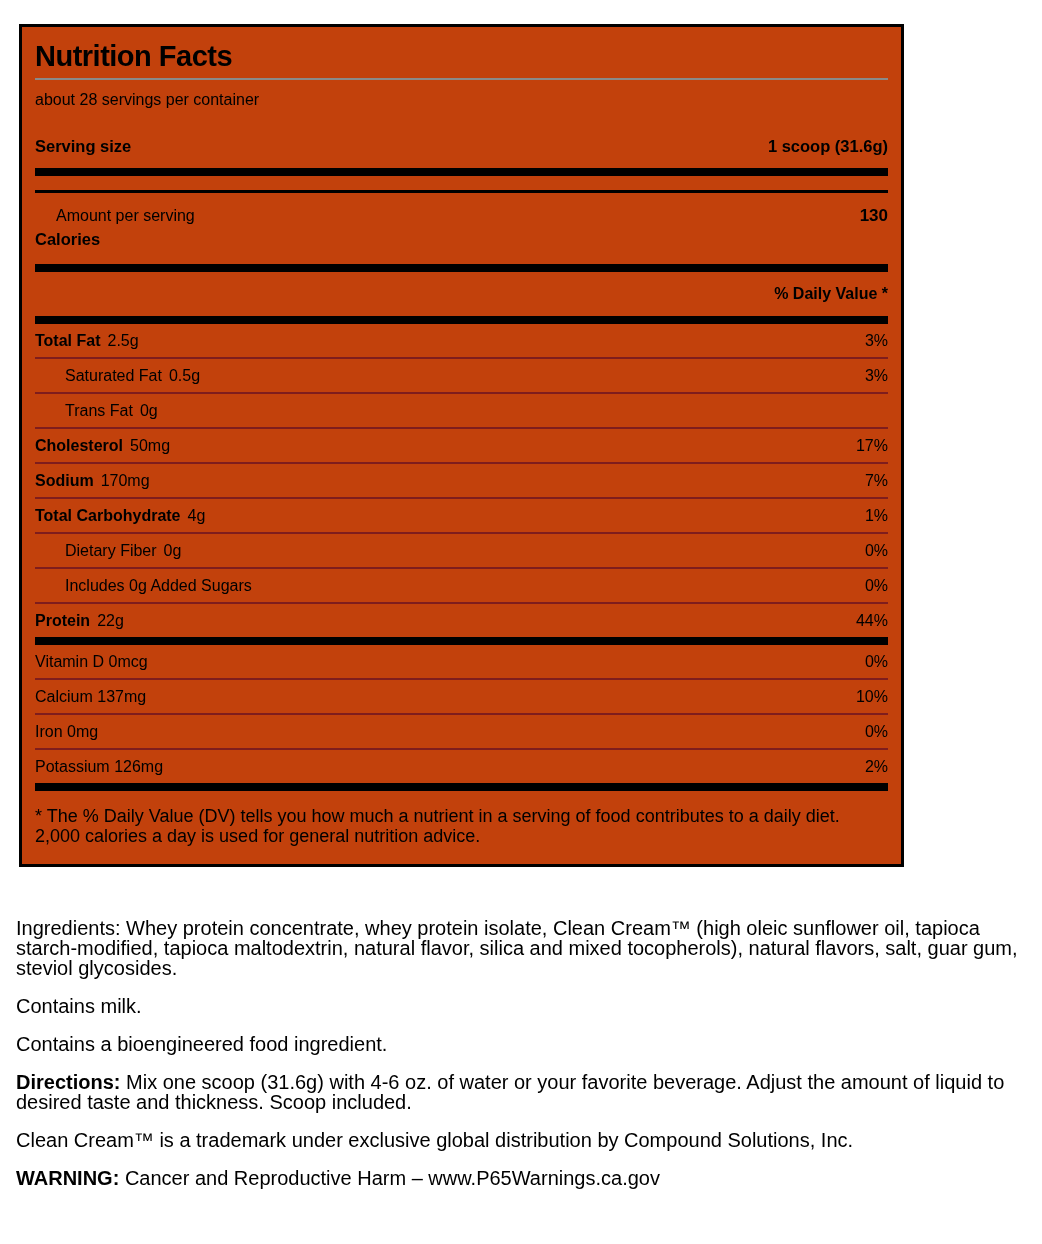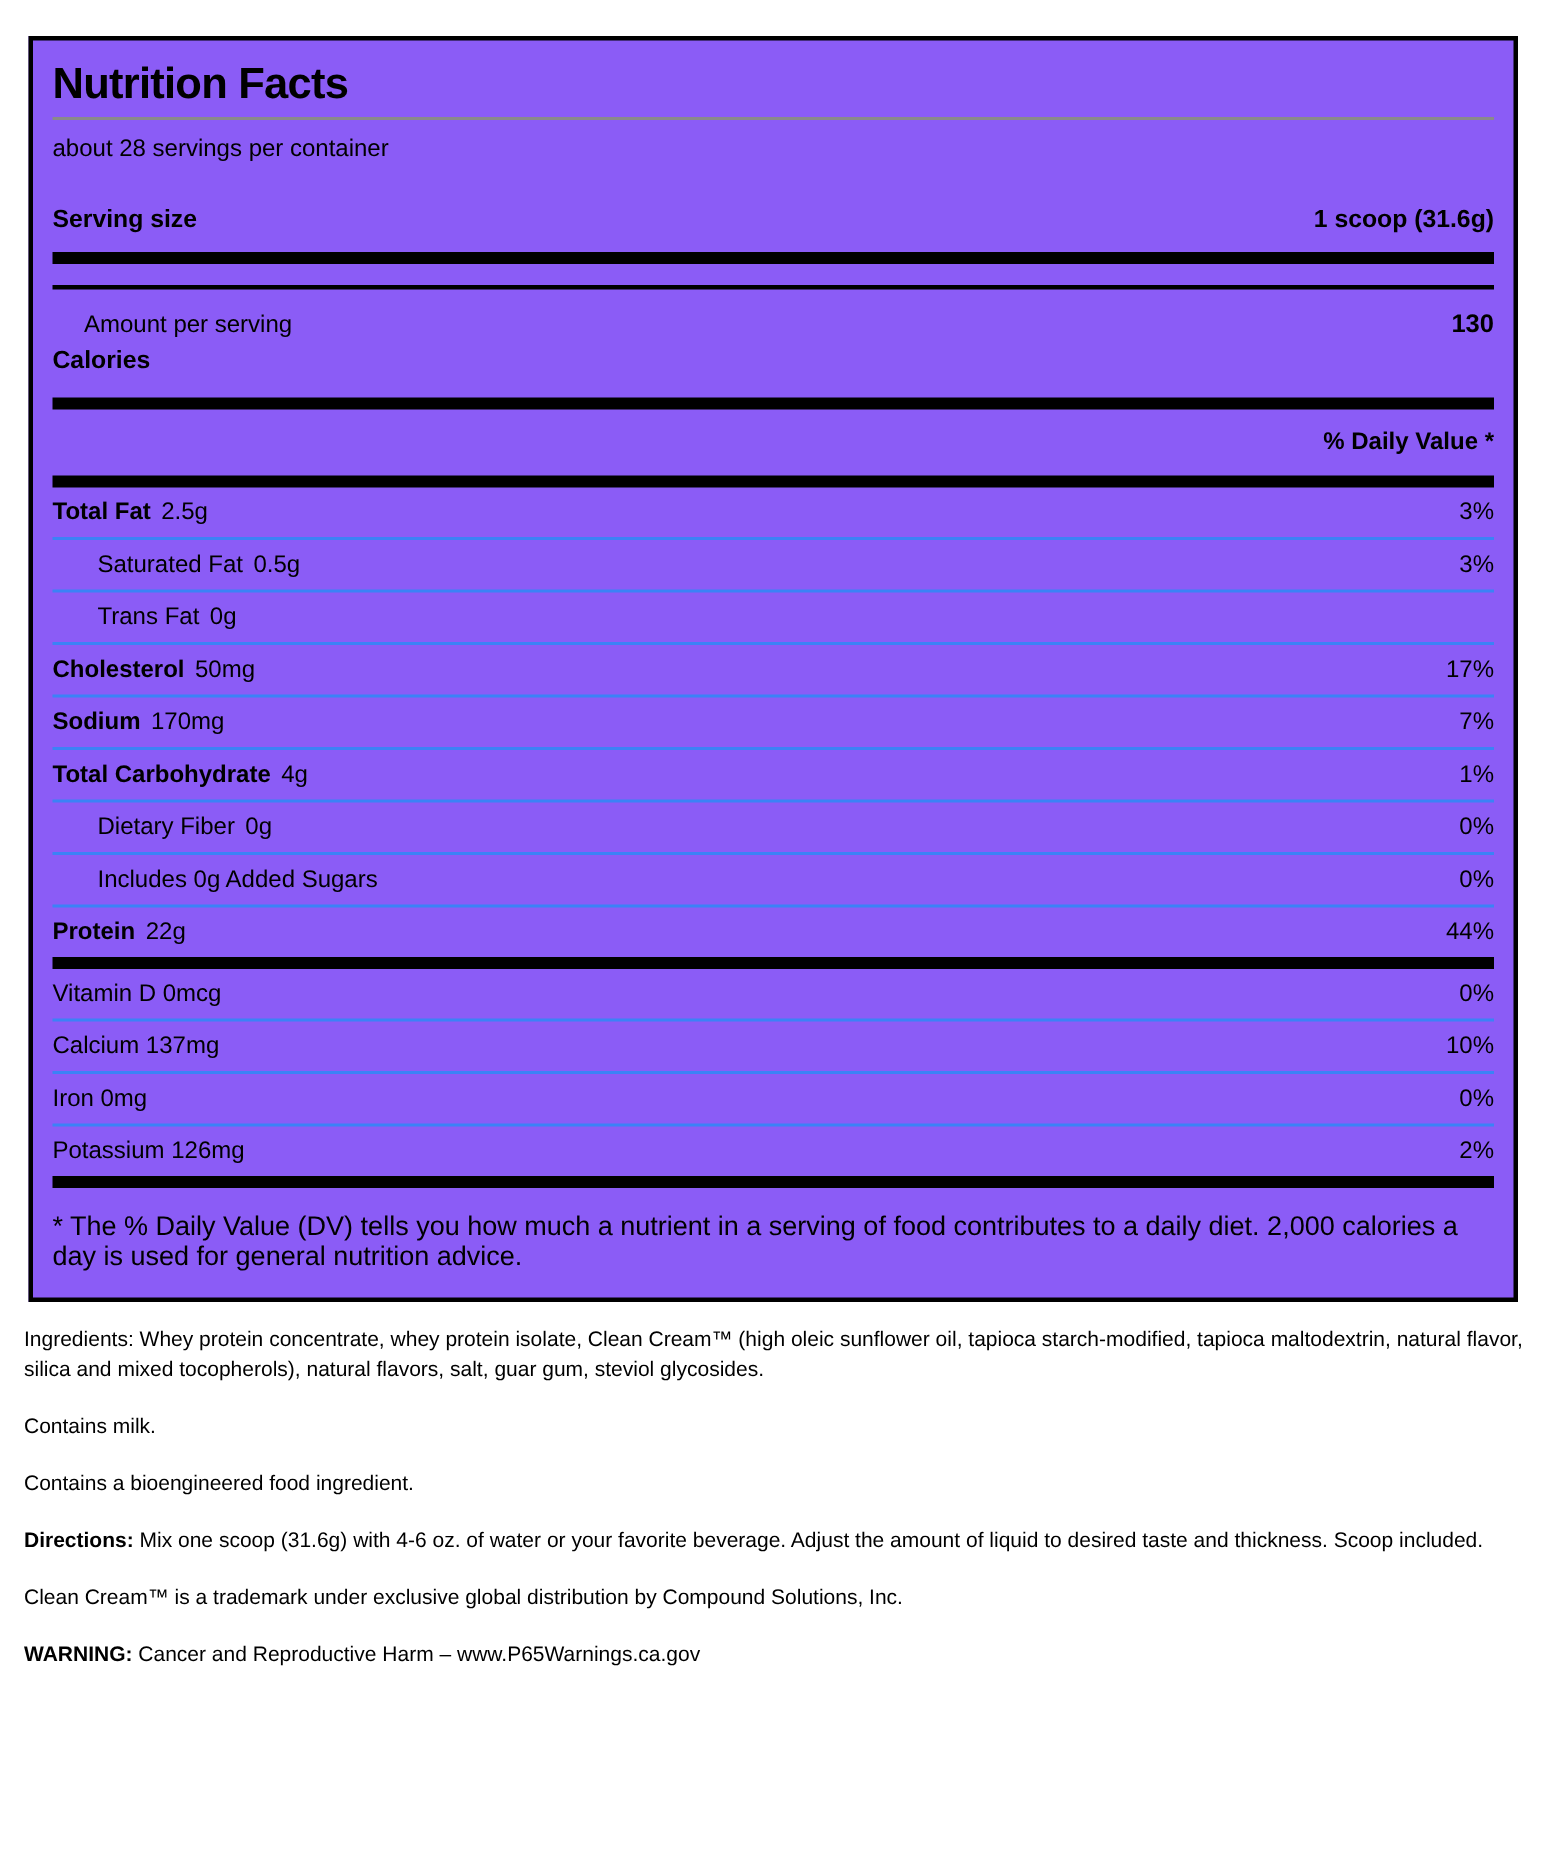--- a/index.html
+++ b/index.html
@@ -9,23 +9,23 @@
     font-family: "Liberation Sans", sans-serif;
     color: #000;
   }
   body { position: relative; height: 1244px; }
 
   
   .label-box {
     position: absolute;
     left: 19px;
     top: 24px;
-    width: 993px;
+    width: 885px;
     border: 3px solid #000;
-    background: #8b5cf6;
+    background: #c2410c;
     padding: 0 13px;
   }
   .nf-title {
     font-size: 29px;
     font-weight: bold;
     letter-spacing: -0.5px;
     padding: 13px 0 5px 0;
     line-height: 33px;
   }
   .title-rule { border-bottom: 2px solid #8a8a8a; }
@@ -68,38 +68,38 @@
     padding: 12px 0;
     line-height: 20px;
   }
   .row {
     display: flex;
     justify-content: space-between;
     align-items: baseline;
     font-size: 16px;
     line-height: 20px;
     padding: 6.5px 0;
-    border-top: 2px solid #3b82f6;
+    border-top: 2px solid #7f1d1d;
   }
   .row.first { border-top: none; }
   .nm.ind { padding-left: 30px; }
   .amt { margin-left: 7px; text-align: right; }
   .footnote {
     font-size: 18px;
     line-height: 20px;
     padding: 15px 0 18px 0;
   }
 
   
   .info {
     position: absolute;
     left: 16px;
-    top: 882px;
+    top: 918px;
     width: 1010px;
-    font-size: 14px;
+    font-size: 20px;
     line-height: 20px;
   }
   .info p { margin: 0 0 18px 0; }
   b { font-weight: bold; }
 </style>
 </head>
 <body>
 
 <div class="label-box">
   <div class="nf-title">Nutrition Facts</div>

